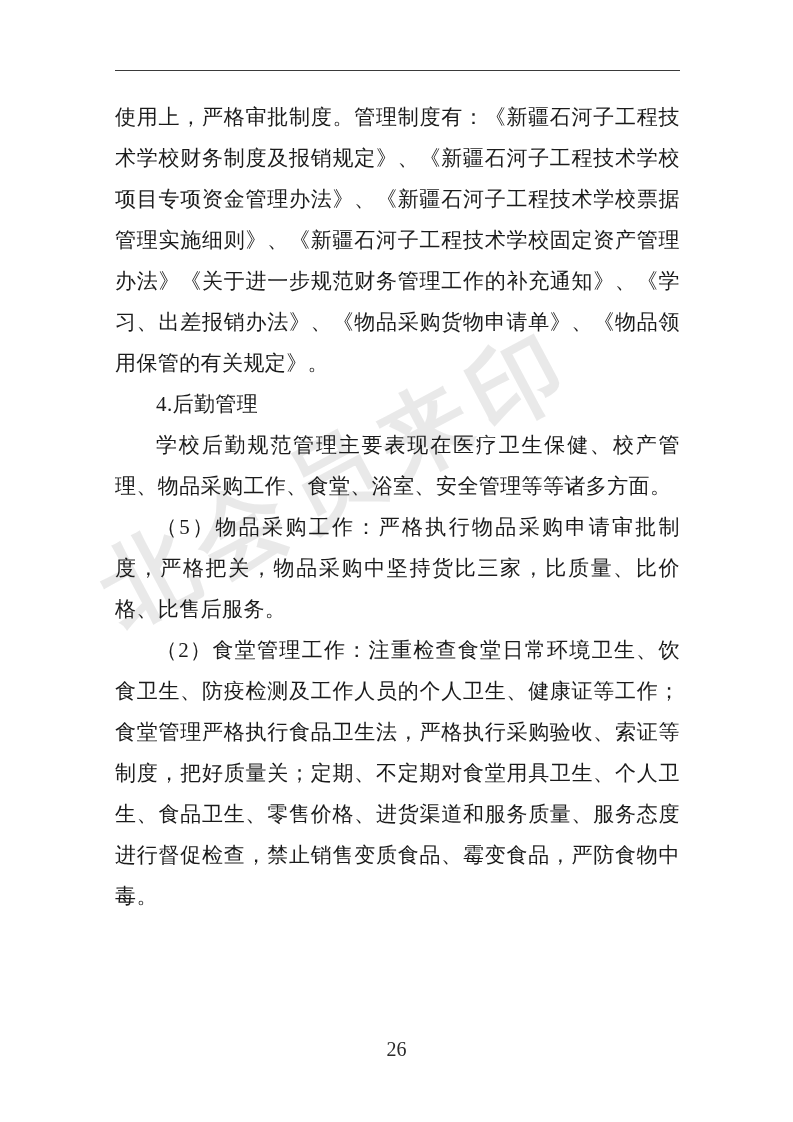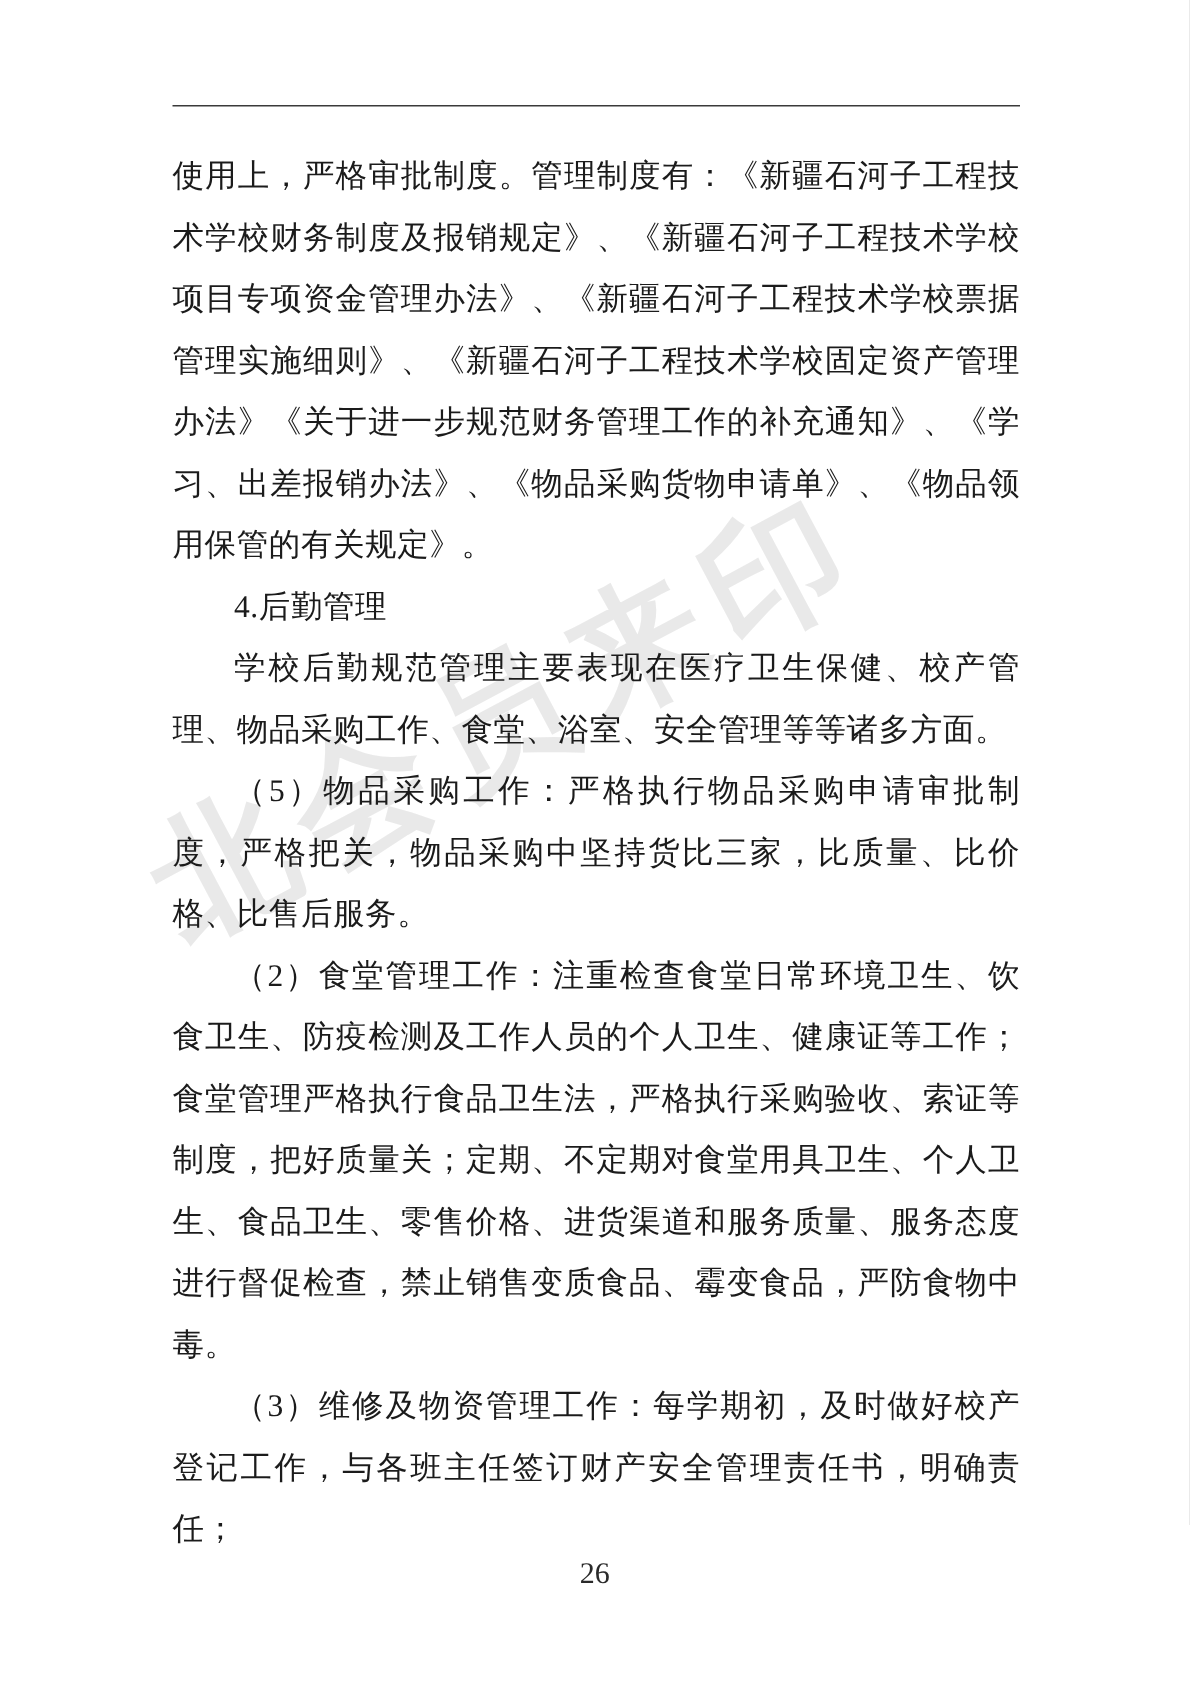--- a/index.html
+++ b/index.html
@@ -90,20 +90,19 @@
   <div class="page-inner">
 
     <div class="header-rule"></div>
 
     <div class="body-text">
       <p>使用上，严格审批制度。管理制度有：《新疆石河子工程技术学校财务制度及报销规定》、《新疆石河子工程技术学校项目专项资金管理办法》、《新疆石河子工程技术学校票据管理实施细则》、《新疆石河子工程技术学校固定资产管理办法》《关于进一步规范财务管理工作的补充通知》、《学习、出差报销办法》、《物品采购货物申请单》、《物品领用保管的有关规定》。</p>
       <p class="heading">4.后勤管理</p>
       <p class="indent2">学校后勤规范管理主要表现在医疗卫生保健、校产管理、物品采购工作、食堂、浴室、安全管理等等诸多方面。</p>
       <p class="indent2">（5）物品采购工作：严格执行物品采购申请审批制度，严格把关，物品采购中坚持货比三家，比质量、比价格、比售后服务。</p>
       <p class="indent2">（2）食堂管理工作：注重检查食堂日常环境卫生、饮食卫生、防疫检测及工作人员的个人卫生、健康证等工作；食堂管理严格执行食品卫生法，严格执行采购验收、索证等制度，把好质量关；定期、不定期对食堂用具卫生、个人卫生、食品卫生、零售价格、进货渠道和服务质量、服务态度进行督促检查，禁止销售变质食品、霉变食品，严防食物中毒。</p>
-      <p class="indent2">（3）维修及物资管理工作：每学期初，及时做好校产登记工作，与各班主任签订财产安全管理责任书，明确责任；</p>
     </div>
 
   </div>
 
   <div class="page-number">26</div>
 
 </div>
 
 </body></html>

